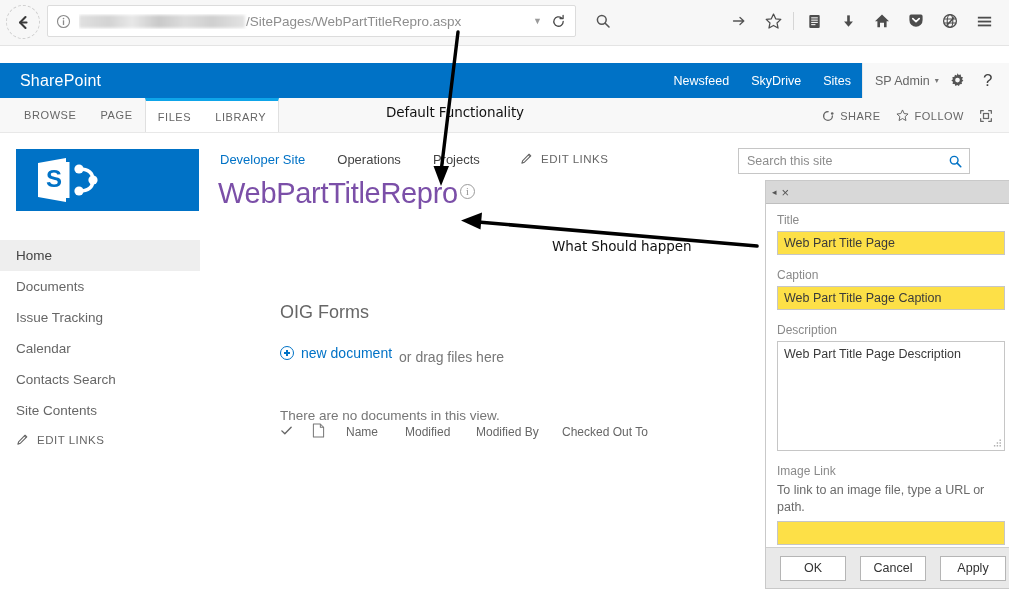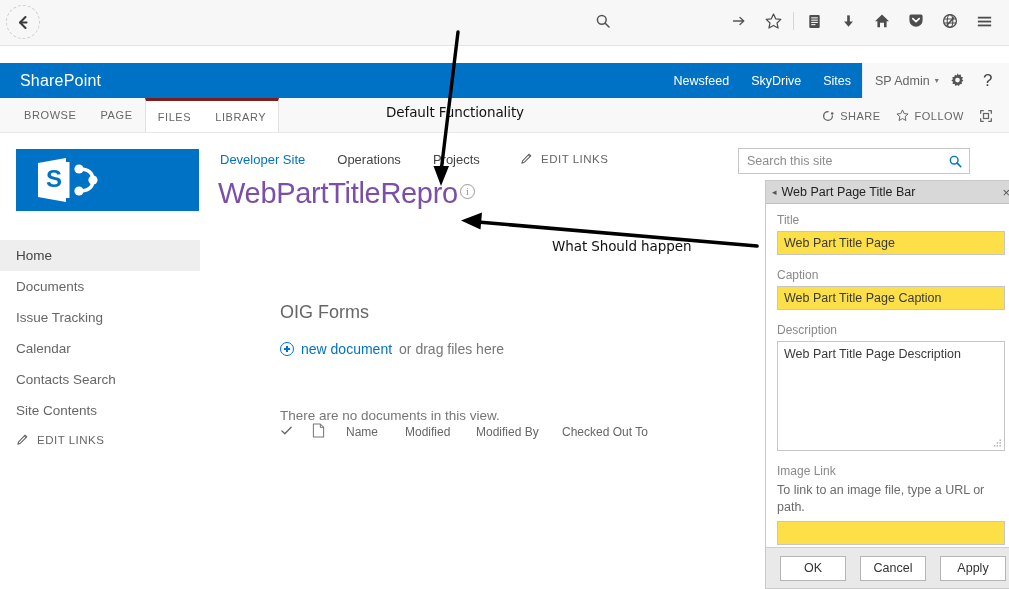--- a/index.html
+++ b/index.html
@@ -105,21 +105,21 @@
     position:absolute; left:0; top:98px; width:1009px; height:35px;
     background:#f8f8f8; border-bottom:1px solid #e8e8e8;
   }
   #ribbon-tabs { position:absolute; left:12px; top:0; height:35px; display:flex; align-items:stretch; }
   .rtab {
     display:flex; align-items:center; padding:0 12px; height:34px;
     font-size:11px; color:#666; letter-spacing:.6px;
   }
   #ctx-group {
     display:flex; align-items:stretch; height:34px;
-    border-top:3px solid #7f1d1d;
+    border-top:3px solid #0ea5e9;
     border-left:1px solid #e0e0e0; border-right:1px solid #e0e0e0;
     background:#ffffff;
   }
   #ctx-group .rtab { height:31px; }
 
   #annot-default {
     position:absolute; left:386px; top:104px;
     font-family:"DejaVu Sans", sans-serif;
     font-size:13.5px; color:#111; font-style:normal; letter-spacing:-.1px;
   }
@@ -197,21 +197,21 @@
   .plus-circle {
     width:14px; height:14px; border-radius:50%; border:1.5px solid #0072c6;
     position:relative; display:inline-block;
   }
   .plus-circle::before, .plus-circle::after {
     content:""; position:absolute; background:#0072c6;
   }
   .plus-circle::before { left:2.5px; top:5.2px; width:6.5px; height:1.5px; }
   .plus-circle::after { left:5.2px; top:2.5px; width:1.5px; height:6.5px; }
   .newdoc-link { color:#0072c6; }
-  .newdoc-rest { color:#777; }
+  .newdoc-rest { color:#777;margin-top:8px; }
 
   #lib-headers {
     position:absolute; left:280px; top:379px;
     display:flex; align-items:center; font-size:12px; color:#666;
   }
   #lib-headers .h { padding-right:0;margin-top:44px; }
   #lib-empty {
     position:absolute; left:280px; top:408px;
     font-size:13.5px; color:#777;
   }
@@ -273,20 +273,40 @@
 
 <div id="browser-chrome">
 
   <div class="nav-back">
     <svg width="17" height="17" viewBox="0 0 17 17">
       <path d="M10.5 3 L5 8.5 L10.5 14" fill="none" stroke="#3a3a3a" stroke-width="2.1" stroke-linecap="round" stroke-linejoin="round"></path>
       <path d="M5.3 8.5 L11.5 8.5" stroke="#3a3a3a" stroke-width="2.1" stroke-linecap="round"></path>
     </svg>
   </div>
 
+  <div id="urlbar">
+    <span class="identity-icon">
+      <svg width="15" height="15" viewBox="0 0 16 16">
+        <circle cx="8" cy="8" r="6.4" fill="none" stroke="#8a8a8a" stroke-width="1.2"></circle>
+        <circle cx="8" cy="4.9" r=".85" fill="#8a8a8a"></circle>
+        <rect x="7.3" y="6.7" width="1.4" height="5" fill="#8a8a8a"></rect>
+      </svg>
+    </span>
+    <span class="url-text">
+      <span class="url-redacted"></span>
+        <span class="url-path">/SitePages/WebPartTitleRepro.aspx</span>
+    </span>
+    <span class="urlbar-dropdown">▼</span>
+    <span class="urlbar-reload">
+      <svg width="15" height="15" viewBox="0 0 16 16">
+        <path d="M13 8 A5 5 0 1 1 11.2 4.2" fill="none" stroke="#4a4a4a" stroke-width="1.4" stroke-linecap="round"></path>
+        <path d="M12.9 1.6 L12.9 4.8 L9.7 4.8" fill="none" stroke="#4a4a4a" stroke-width="1.4" stroke-linecap="round" stroke-linejoin="round"></path>
+      </svg>
+    </span>
+  </div>
 
   <div id="searchbar">
     <svg width="16" height="16" viewBox="0 0 16 16">
       <circle cx="6.8" cy="6.8" r="4.4" fill="none" stroke="#555" stroke-width="1.5"></circle>
       <path d="M10.2 10.2 L14 14" stroke="#555" stroke-width="1.6" stroke-linecap="round"></path>
     </svg>
   </div>
 
   <div id="chrome-icons">
     <div class="chrome-btn">
@@ -488,21 +508,20 @@
   <span class="h" style="width:71px;">Modified</span>
   <span class="h" style="width:86px;">Modified By</span>
   <span class="h">Checked Out To</span>
 </div>
 
 <div id="lib-empty">There are no documents in this view.</div>
 
 <div id="wp-panel">
   <div id="wp-header">
     <span class="caret">◂</span>
-    <span class="ttl">Web Part Page Title Bar</span>
     <span class="close">×</span>
   </div>
 
   <div id="wp-body">
     <div class="wp-label">Title</div>
     <div class="wp-input">Web Part Title Page</div>
 
     <div class="wp-gap"></div>
 
     <div class="wp-label">Caption</div>

